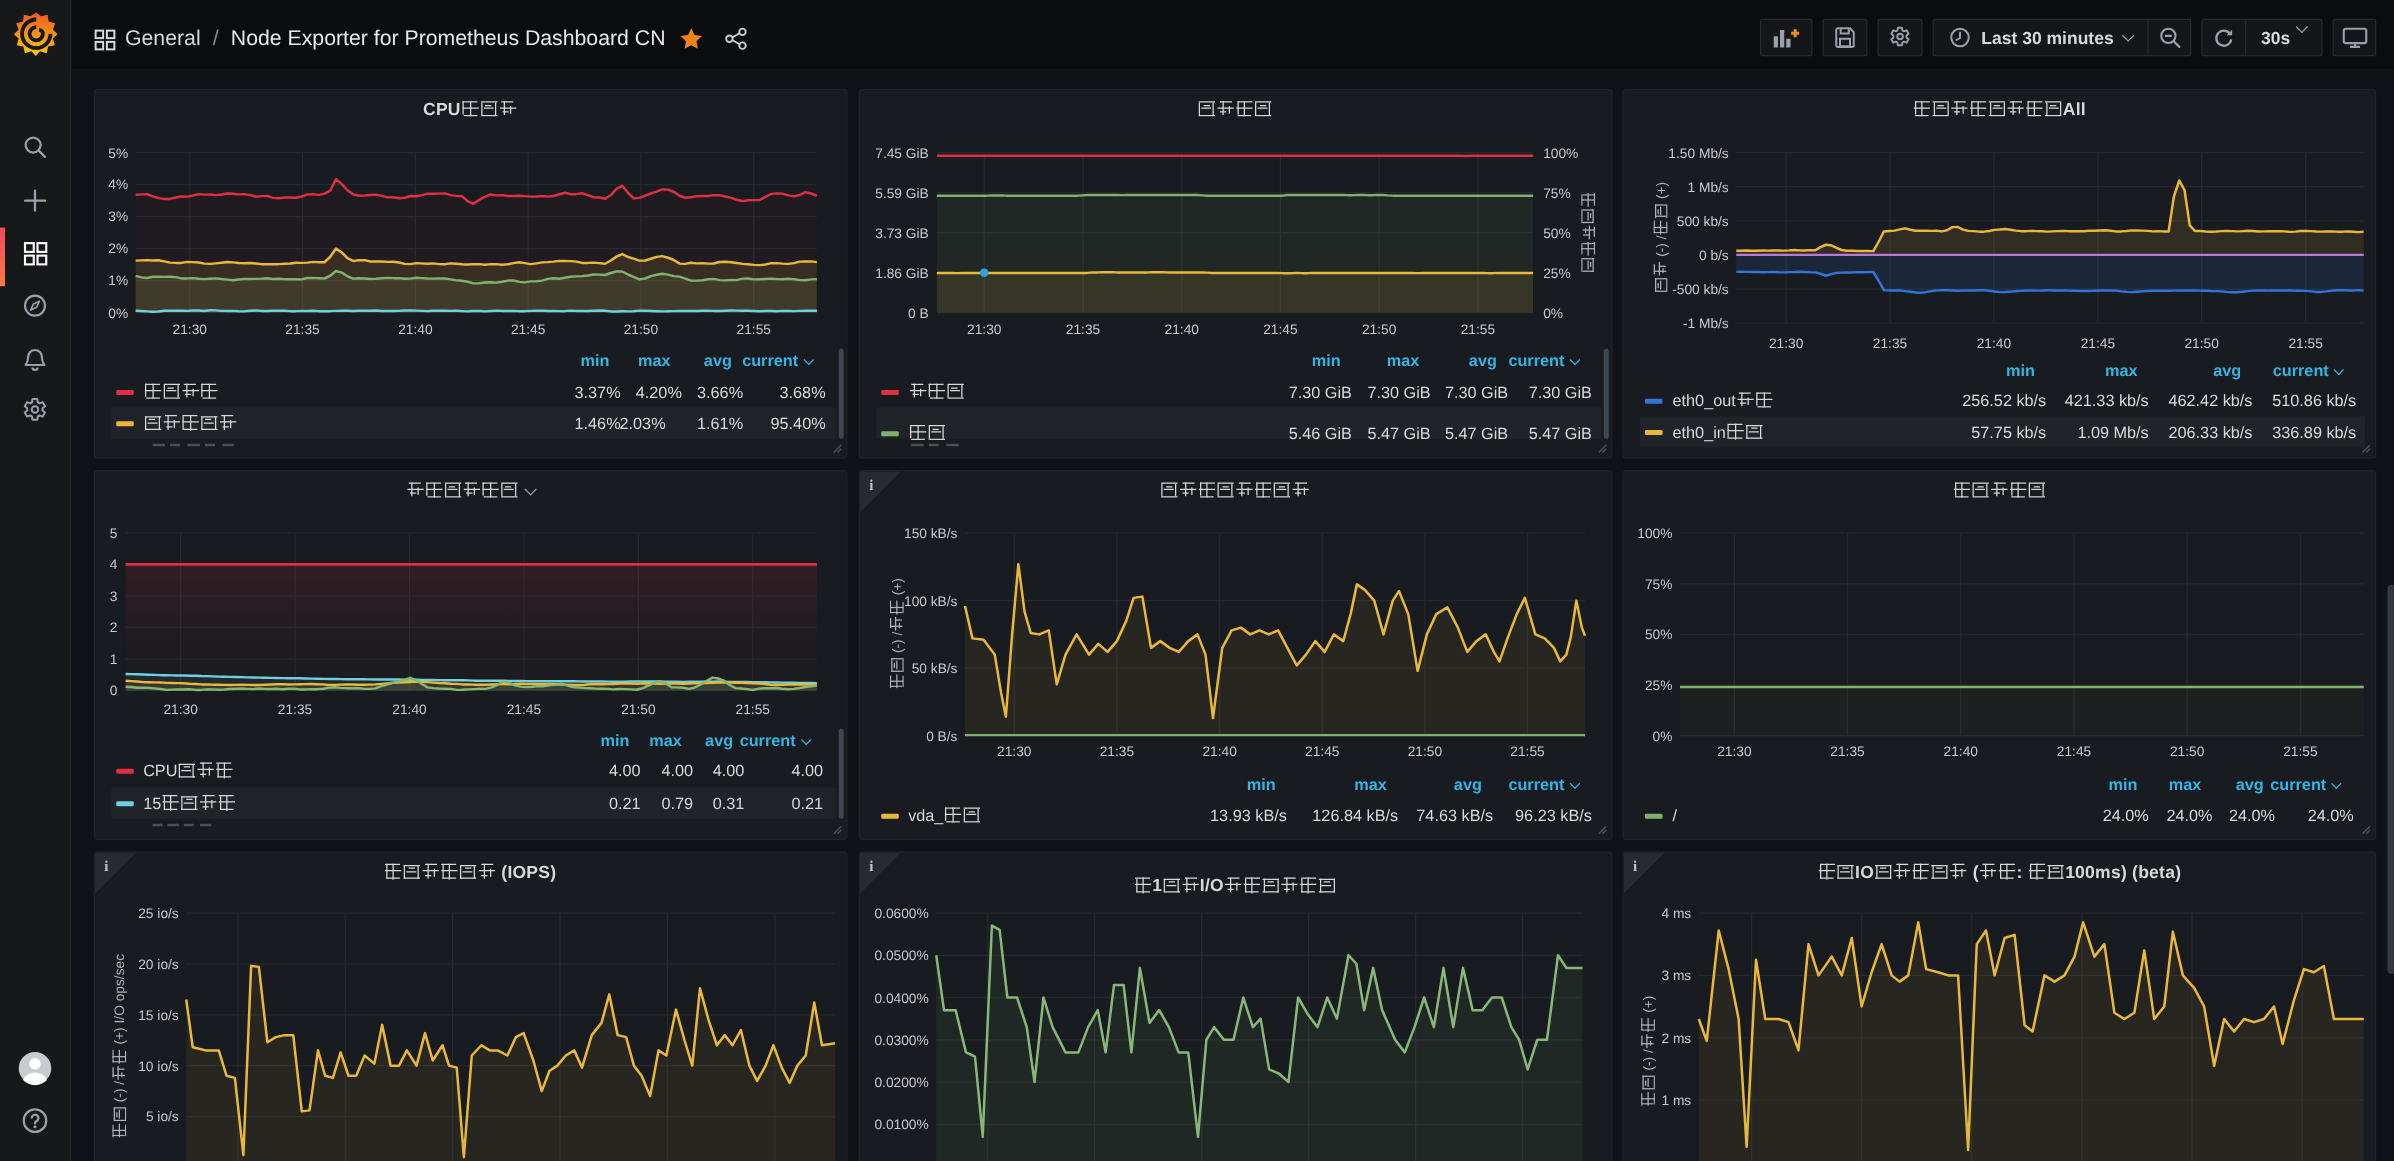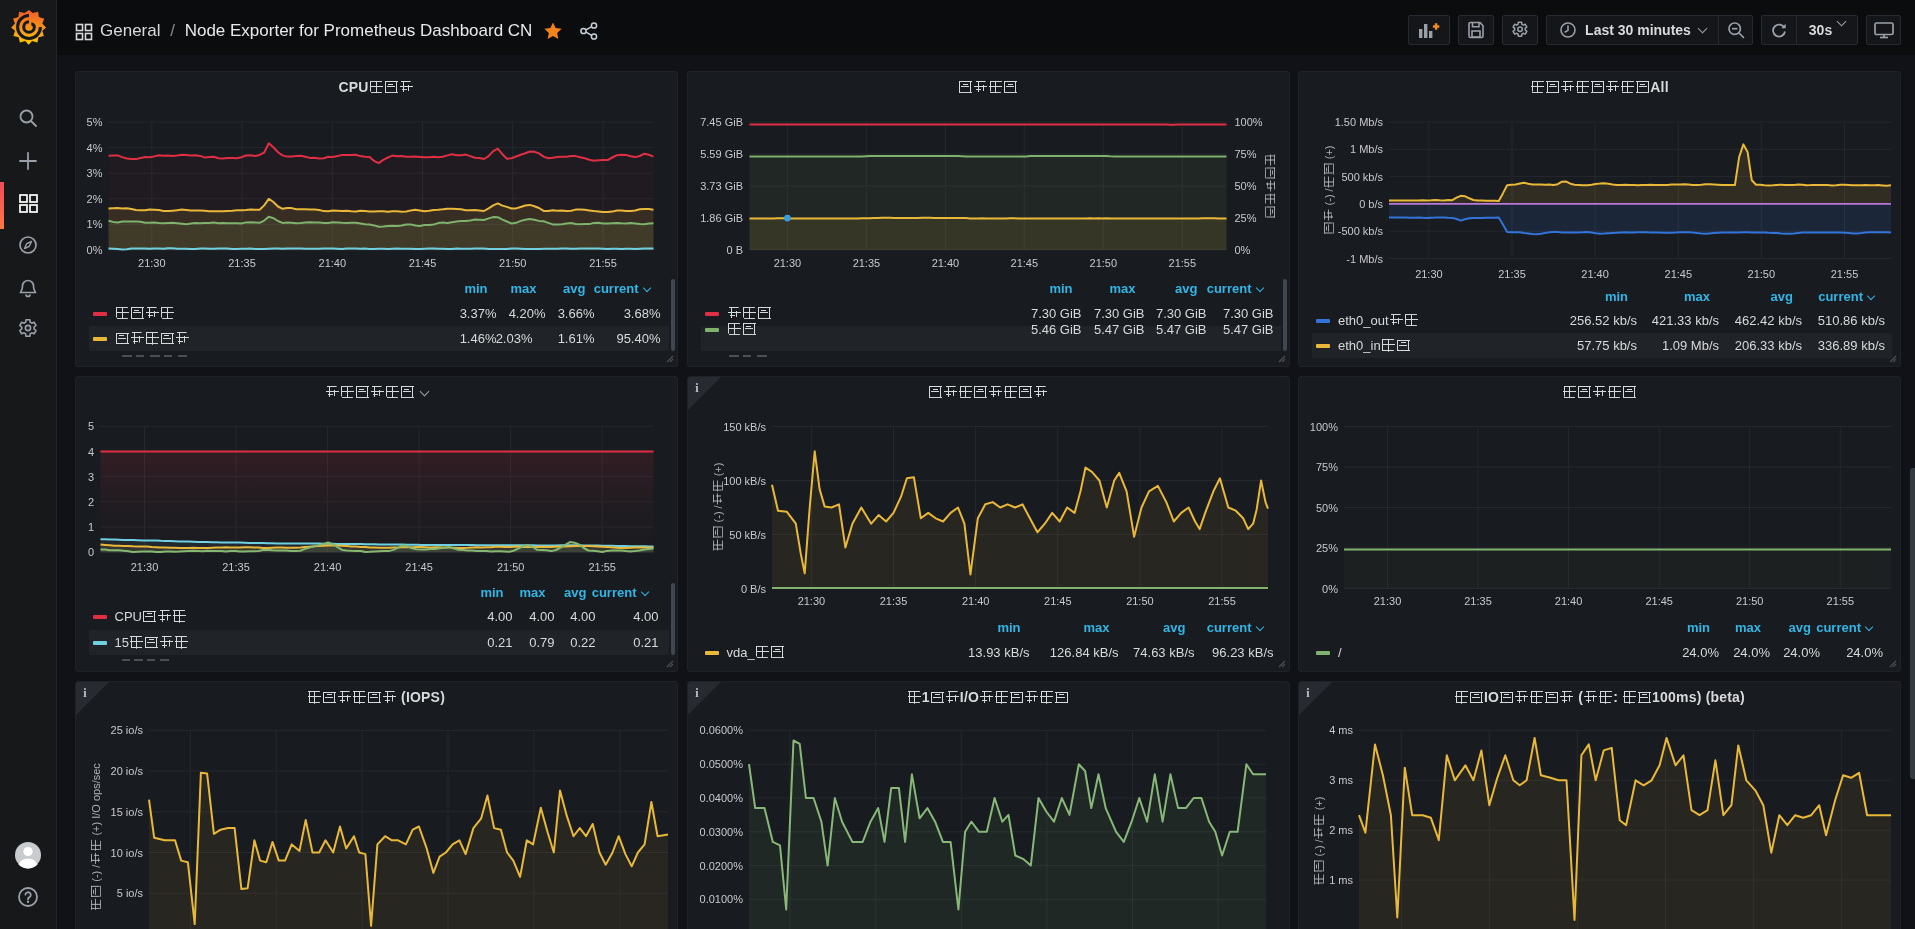--- a/index.html
+++ b/index.html
@@ -283,21 +283,21 @@
     </div>
     <div class="lrow" style="top:231px">
       <i class="sw" style="background:#e02f44"></i>
       <span class="ll"><i class="cj v3 "></i><i class="cj v1 "></i><i class="cj v2 "></i></span>
       <em class="lv" style="right:207px">7.30 GiB</em>
       <em class="lv" style="right:144px">7.30 GiB</em>
       <em class="lv" style="right:82px">7.30 GiB</em>
       <em class="lv" style="right:15px">7.30 GiB</em>
     </div>
     <div class="hlbg" style="top:254.5px"></div>
-    <div class="lrow" style="top:247px">
+    <div class="lrow" style="top:264px">
       <i class="sw" style="background:#7eb26d"></i>
       <span class="ll"><i class="cj v1 "></i><i class="cj v2 "></i></span>
       <em class="lv" style="right:207px">5.46 GiB</em>
       <em class="lv" style="right:144px">5.47 GiB</em>
       <em class="lv" style="right:82px">5.47 GiB</em>
       <em class="lv" style="right:15px">5.47 GiB</em>
     </div>
     <div style="position:absolute;top:283px;left:41px;width:10px;height:2.5px;background:#4a4e55"></div>
     <div style="position:absolute;top:283px;left:55px;width:8px;height:2.5px;background:#4a4e55"></div>
     <div style="position:absolute;top:283px;left:69px;width:10px;height:2.5px;background:#4a4e55"></div>
@@ -435,21 +435,21 @@
       <em class="lv" style="right:122px">4.00</em>
       <em class="lv" style="right:81px">4.00</em>
       <em class="lv" style="right:18px">4.00</em>
     </div>
     <div class="hlbg" style="top:253.5px"></div>
     <div class="lrow" style="top:255.5px">
       <i class="sw" style="background:#6ed0e0"></i>
       <span class="ll">15<i class="cj v1 "></i><i class="cj v2 "></i><i class="cj v3 "></i><i class="cj v1 "></i></span>
       <em class="lv" style="right:164px">0.21</em>
       <em class="lv" style="right:122px">0.79</em>
-      <em class="lv" style="right:81px">0.22</em>
+      <em class="lv" style="right:81px">0.31</em>
       <em class="lv" style="right:18px">0.21</em>
     </div>
     <div style="position:absolute;top:282px;left:46px;width:8px;height:2.5px;background:#4a4e55"></div>
     <div style="position:absolute;top:282px;left:58px;width:9px;height:2.5px;background:#4a4e55"></div>
     <div style="position:absolute;top:282px;left:71px;width:8px;height:2.5px;background:#4a4e55"></div>
     <div style="position:absolute;top:282px;left:84px;width:9px;height:2.5px;background:#4a4e55"></div>
     <div style="position:absolute;right:2px;top:206px;width:4px;height:72px;background:#404750;border-radius:2px"></div>
     <svg style="position:absolute;right:3px;bottom:3px" width="8" height="8" viewBox="0 0 8 8">
       <path d="M1 7 L7 1 M4 7 L7 4" stroke="#4a4f57" stroke-width="1.3"></path>
     </svg>
@@ -594,21 +594,21 @@
         <text x="67" y="255.9">0 io/s</text>
       </g>
     </svg>
     <div class="vlab" style="left:14px;top:155px;transform:rotate(-90deg) translateX(-50%);transform-origin:left top;width:max-content"><i class="cj v1 s11"></i><i class="cj v2 s11"></i> (-) /<i class="cj v3 s11"></i><i class="cj v1 s11"></i> (+) I/O ops/sec</div>
   </div>
 <div class="panel" style="left:686.5px;top:681.0px;width:603px;height:262px">
     <svg class="icorner" width="33" height="33" viewBox="0 0 33 33">
       <path d="M0 0 L33 0 L0 33 Z" fill="#272b31"></path>
       <text x="9" y="15" font-size="12" font-weight="bold" fill="#c0c3c9" text-anchor="middle" font-family="Liberation Serif,serif">i</text>
     </svg>
-    <div class="ptitle" style="top:7px"><i class="cj v1 "></i>1<i class="cj v2 "></i><i class="cj v3 "></i>I/O<i class="cj v3 "></i><i class="cj v1 "></i><i class="cj v2 "></i><i class="cj v3 "></i><i class="cj v1 "></i><i class="cj v2 "></i></div>
+    <div class="ptitle" style="top:18px"><i class="cj v1 "></i>1<i class="cj v2 "></i><i class="cj v3 "></i>I/O<i class="cj v3 "></i><i class="cj v1 "></i><i class="cj v2 "></i><i class="cj v3 "></i><i class="cj v1 "></i><i class="cj v2 "></i></div>
     <svg class="chart" width="603" height="248">
       <g stroke="#25282e" stroke-width="1">
         <line x1="102.1" y1="48.4" x2="102.1" y2="251.2"></line>
         <line x1="187.7" y1="48.4" x2="187.7" y2="251.2"></line>
         <line x1="273.3" y1="48.4" x2="273.3" y2="251.2"></line>
         <line x1="358.9" y1="48.4" x2="358.9" y2="251.2"></line>
         <line x1="444.5" y1="48.4" x2="444.5" y2="251.2"></line>
         <line x1="530.1" y1="48.4" x2="530.1" y2="251.2"></line>
         <line x1="61.0" y1="48.4" x2="578.0" y2="48.4"></line>
         <line x1="61.0" y1="82.2" x2="578.0" y2="82.2"></line>

